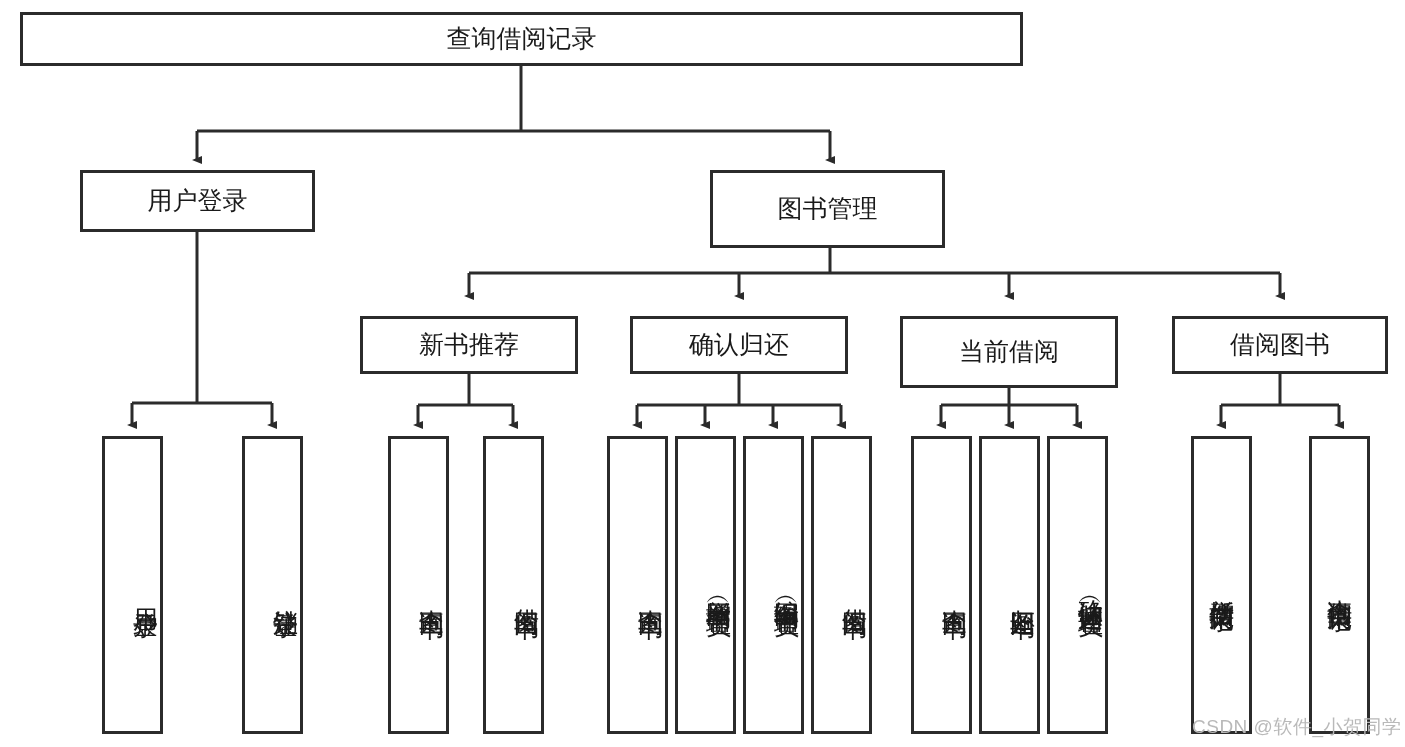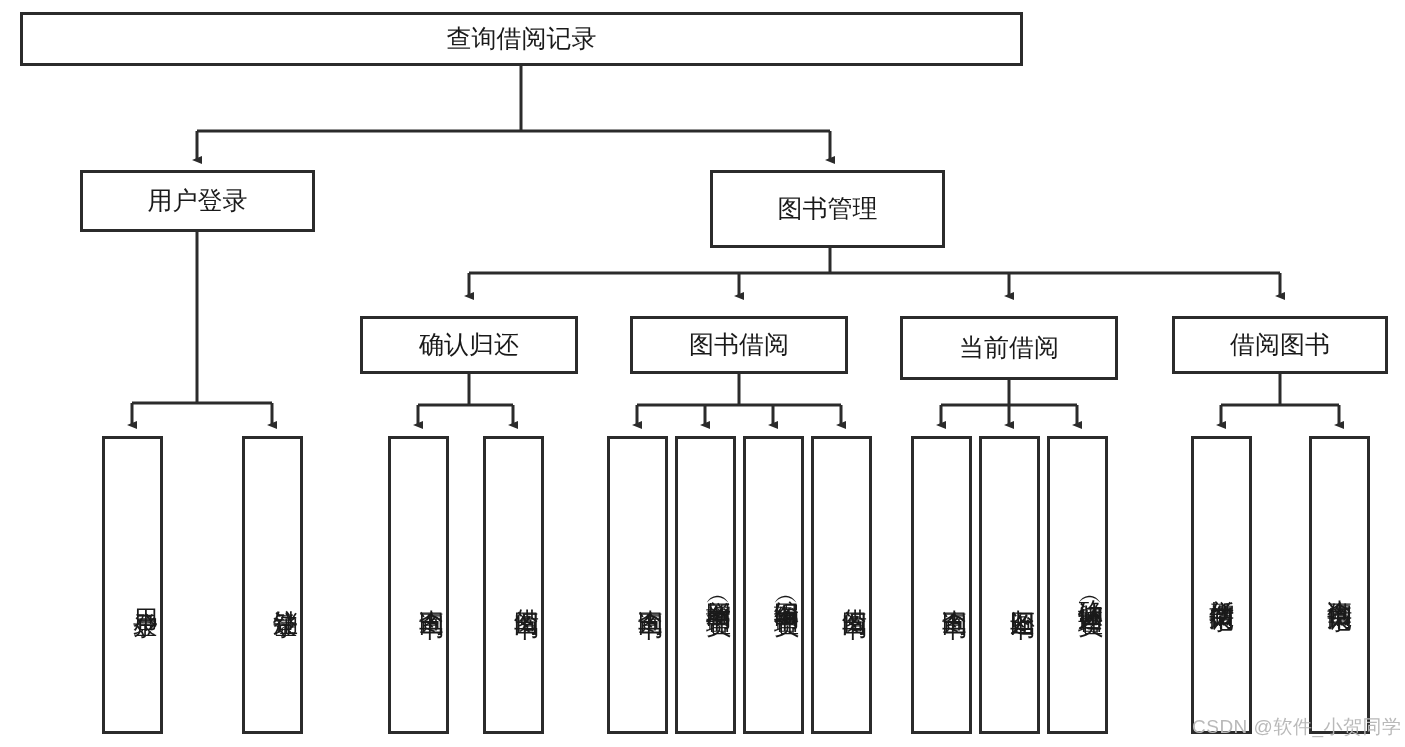--- a/index.html
+++ b/index.html
@@ -120,23 +120,23 @@
       <path d="M1221,405 L1221,425" marker-end="url(#arrow)"></path>
       <path d="M1339,405 L1339,425" marker-end="url(#arrow)"></path>
     </g>
   </svg>
 
   <div class="node root" style="left:20px; top:12px; width:1003px; height:54px;">查询借阅记录</div>
 
   <div class="node h" style="left:80px; top:170px; width:235px; height:62px;">用户登录</div>
   <div class="node h" style="left:710px; top:170px; width:235px; height:78px;">图书管理</div>
 
-  <div class="node h" style="left:360px; top:316px; width:218px; height:58px;">确认归还</div>
-  <div class="node h" style="left:630px; top:316px; width:218px; height:58px;">图书借阅</div>
-  <div class="node h" style="left:900px; top:316px; width:218px; height:64px;">当前借阅</div>
+  <div class="node h" style="left:360px; top:316px; width:218px; height:58px;">新书推荐</div>
+  <div class="node h" style="left:630px; top:316px; width:218px; height:58px;">确认归还</div>
+  <div class="node h" style="left:900px; top:316px; width:218px; height:72px;">当前借阅</div>
   <div class="node h" style="left:1172px; top:316px; width:216px; height:58px;">借阅图书</div>
 
   <div class="node v" style="left:102px; top:436px; width:61px; height:298px;">用户登录</div>
   <div class="node v" style="left:242px; top:436px; width:61px; height:298px;">注销登录</div>
 
   <div class="node v" style="left:388px; top:436px; width:61px; height:298px;">查询图书</div>
   <div class="node v" style="left:483px; top:436px; width:61px; height:298px;">借阅图书</div>
 
   <div class="node v" style="left:607px; top:436px; width:61px; height:298px;">查询图书</div>
   <div class="node v tall" style="left:675px; top:436px; width:61px; height:298px;">新增图书（管理员）</div>

